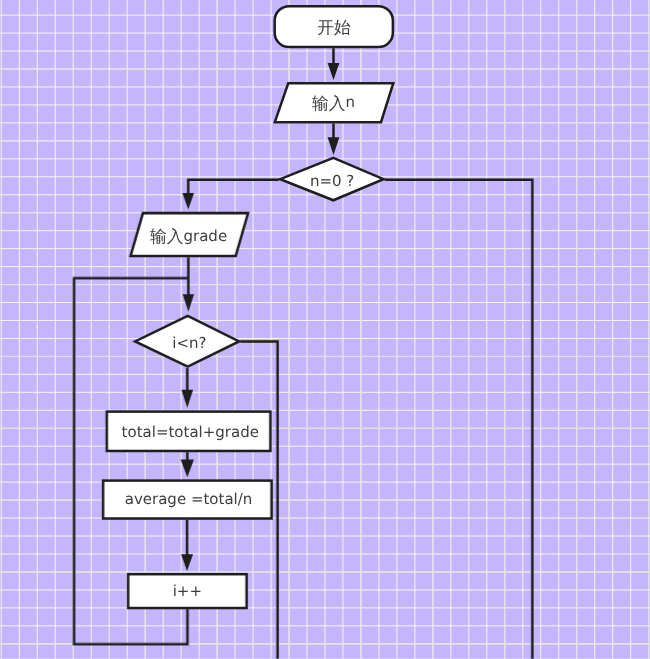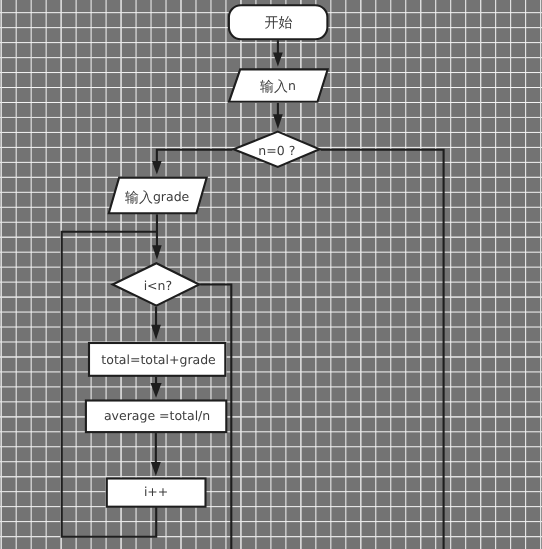--- a/index.html
+++ b/index.html
@@ -1,20 +1,20 @@
 <!DOCTYPE html>
 <html><head>
 <meta charset="utf-8">
 <title>flowchart</title>
 <style>
   html,body{margin:0;padding:0;}
   body{width:542px;height:549px;overflow:hidden;background:#ffffff;
        font-family:"Liberation Sans","DejaVu Sans",sans-serif;
        -webkit-font-smoothing:antialiased;text-rendering:geometricPrecision;}
-  #canvas{position:relative;width:542px;height:549px;background:#737373;text-align:right;}
+  #canvas{position:relative;width:542px;height:549px;background:#c4b5fd;text-align:right;}
   #grid{position:absolute;left:0;top:0;width:542px;height:549px;
     background-image:
       linear-gradient(to right, #e1e1e1 1px, transparent 1px),
       linear-gradient(to bottom, #e1e1e1 1px, transparent 1px),
       linear-gradient(to right, #f5f5f5 1px, transparent 1px),
       linear-gradient(to bottom, #f5f5f5 1px, transparent 1px);
     background-size: 59.95px 59.9px, 59.95px 59.9px, 14.99px 14.975px, 14.99px 14.975px;
     background-position: 0.7px -2.8px, 0.7px -2.8px, 0.7px -2.8px, 0.7px -2.8px;
   }
   #chart{position:absolute;left:0;top:0;width:542px;height:549px;}

